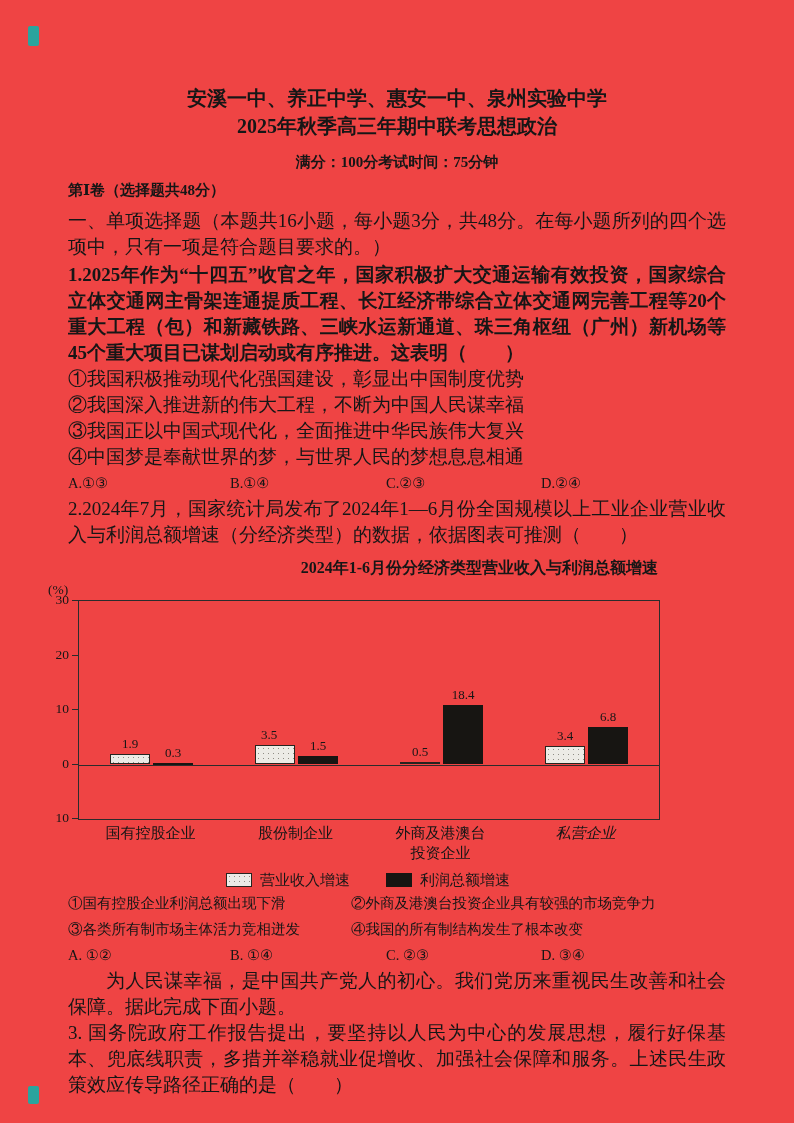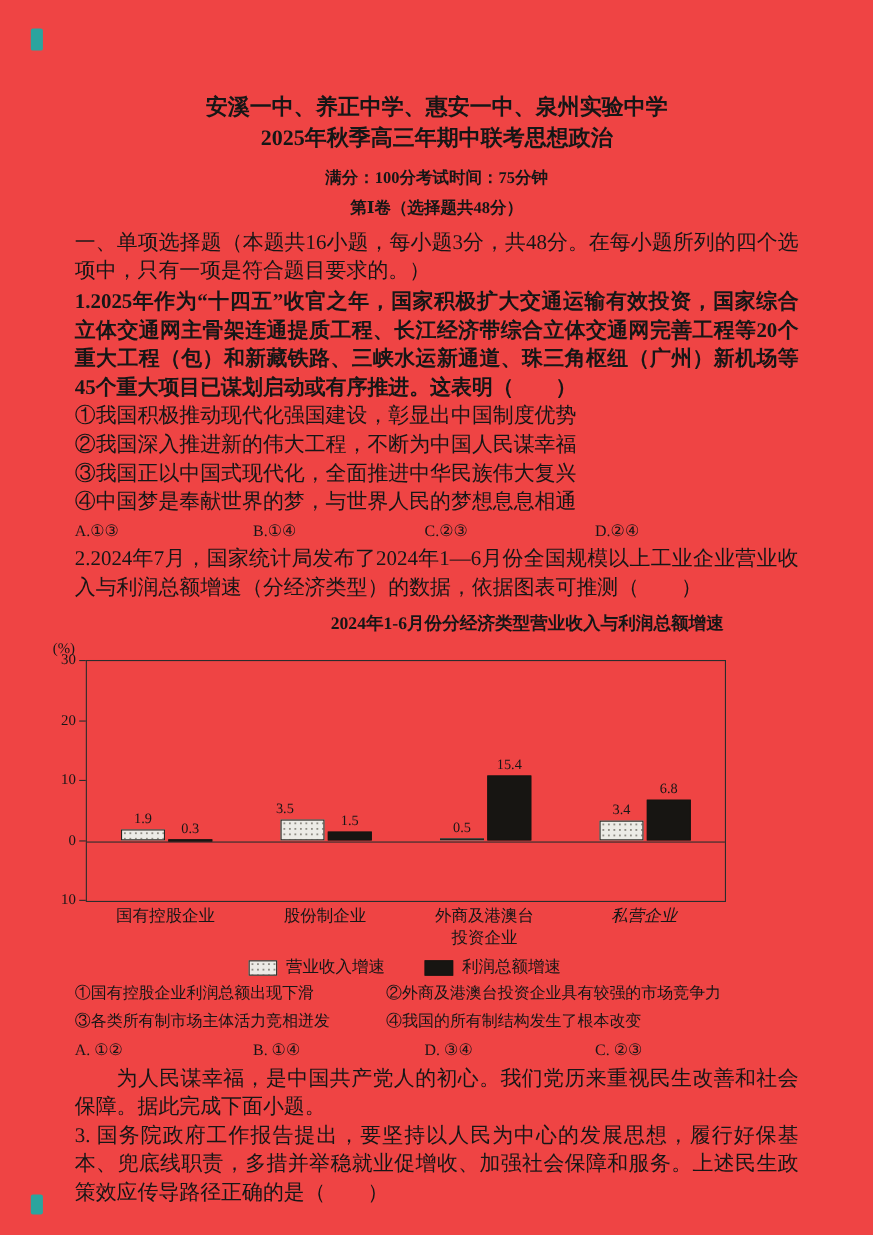--- a/index.html
+++ b/index.html
@@ -2,21 +2,21 @@
 <html><head>
 <meta charset="utf-8">
 <style>
   html,body{margin:0;padding:0;background:#ffffff;}
   .page{position:relative;width:794px;height:1123px;background:#ef4444;overflow:hidden;
         font-family:"Liberation Serif","DejaVu Serif",serif;color:#161616;}
   .content{padding:84px 68px 0 68px;}
   .t1{text-align:center;font-size:20px;font-weight:bold;line-height:28px;}
   .t2{text-align:center;font-size:20px;font-weight:bold;line-height:28px;}
   .score{text-align:center;font-size:15px;font-weight:bold;line-height:24px;margin-top:10px;}
-  .volume{text-align:center;font-size:15px;font-weight:bold;line-height:24px;margin-top:4px;}
+  .volume{font-size:15px;font-weight:bold;line-height:24px;margin-top:4px;}
   .para{font-size:19px;line-height:26px;text-align:justify;}
   .mt6{margin-top:6px;}
   .mt2{margin-top:2px;font-weight:bold;}
   .choices{display:grid;grid-template-columns:162px 156px 155px auto;font-size:14.5px;line-height:26px;}
   .optpair{display:grid;grid-template-columns:283px auto;font-size:14.5px;line-height:26px;}
   .indent{text-indent:2em;}
   .corner{position:absolute;background:#2ba49e;border-radius:2px;}
   .corner.top{left:28px;top:26px;width:11px;height:20px;}
   .corner.bottom{left:28px;top:1086px;width:11px;height:18px;}
 
@@ -87,27 +87,27 @@
             <div class="ytick" style="top: 209px;">10</div>
             <div class="ydash" style="top: 218px;"></div>
           </div>
         <div class="plot">
             <div class="zero" style="top: 163.5px;"></div>
             <div class="bar s0" style="left: 31px; width: 40px; top: 153.145px; height: 10.355px;"></div>
             <div class="bval" style="left: 26px; width: 50px; top: 135.145px;">1.9</div>
             <div class="bar s1" style="left: 74px; width: 40px; top: 161.865px; height: 1.635px;"></div>
             <div class="bval" style="left: 69px; width: 50px; top: 143.865px;">0.3</div>
             <div class="bar s0" style="left: 176px; width: 40px; top: 144.425px; height: 19.075px;"></div>
-            <div class="bval" style="left: 155px; width: 50px; top: 126.425px;">3.5</div>
+            <div class="bval" style="left: 165px; width: 50px; top: 126.425px;">3.5</div>
             <div class="bar s1" style="left: 219px; width: 40px; top: 155.325px; height: 8.175px;"></div>
             <div class="bval" style="left: 214px; width: 50px; top: 137.325px;">1.5</div>
             <div class="bar s0" style="left: 321px; width: 40px; top: 160.775px; height: 2.725px;"></div>
             <div class="bval" style="left: 316px; width: 50px; top: 142.775px;">0.5</div>
             <div class="bar s1" style="left: 364px; width: 40px; top: 103.55px; height: 59.95px;"></div>
-            <div class="bval" style="left: 359px; width: 50px; top: 85.55px;">15.4</div>
+            <div class="bval" style="left: 359px; width: 50px; top: 85.55px;">18.4</div>
             <div class="bar s0" style="left: 466px; width: 40px; top: 144.97px; height: 18.53px;"></div>
             <div class="bval" style="left: 461px; width: 50px; top: 126.97px;">3.4</div>
             <div class="bar s1" style="left: 509px; width: 40px; top: 126.44px; height: 37.06px;"></div>
             <div class="bval" style="left: 504px; width: 50px; top: 108.44px;">6.8</div>
           </div>
       </div>
       <div class="xaxis">
           <div class="xcat" style="left: -2.5px; width: 150px;">国有控股企业</div>
           <div class="xcat" style="left: 142.5px; width: 150px; text-align: center;">股份制企业</div>
           <div class="xcat" style="left: 287.5px; width: 150px;">外商及港澳台
@@ -130,20 +130,20 @@
       <span>①国有控股企业利润总额出现下滑</span>
       <span>②外商及港澳台投资企业具有较强的市场竞争力</span>
     </div>
     <div class="optpair">
       <span>③各类所有制市场主体活力竞相迸发</span>
       <span>④我国的所有制结构发生了根本改变</span>
     </div>
     <div class="choices">
       <span>A. ①②</span>
       <span>B. ①④</span>
+      <span>C. ②③</span>
       <span>D. ③④</span>
-      <span>C. ②③</span>
     </div>
 
     <div class="para indent">为人民谋幸福，是中国共产党人的初心。我们党历来重视民生改善和社会保障。据此完成下面小题。</div>
     <div class="para">3. 国务院政府工作报告提出，要坚持以人民为中心的发展思想，履行好保基本、兜底线职责，多措并举稳就业促增收、加强社会保障和服务。上述民生政策效应传导路径正确的是（　　）</div>
   </div>
 </div>
 
 </body></html>

